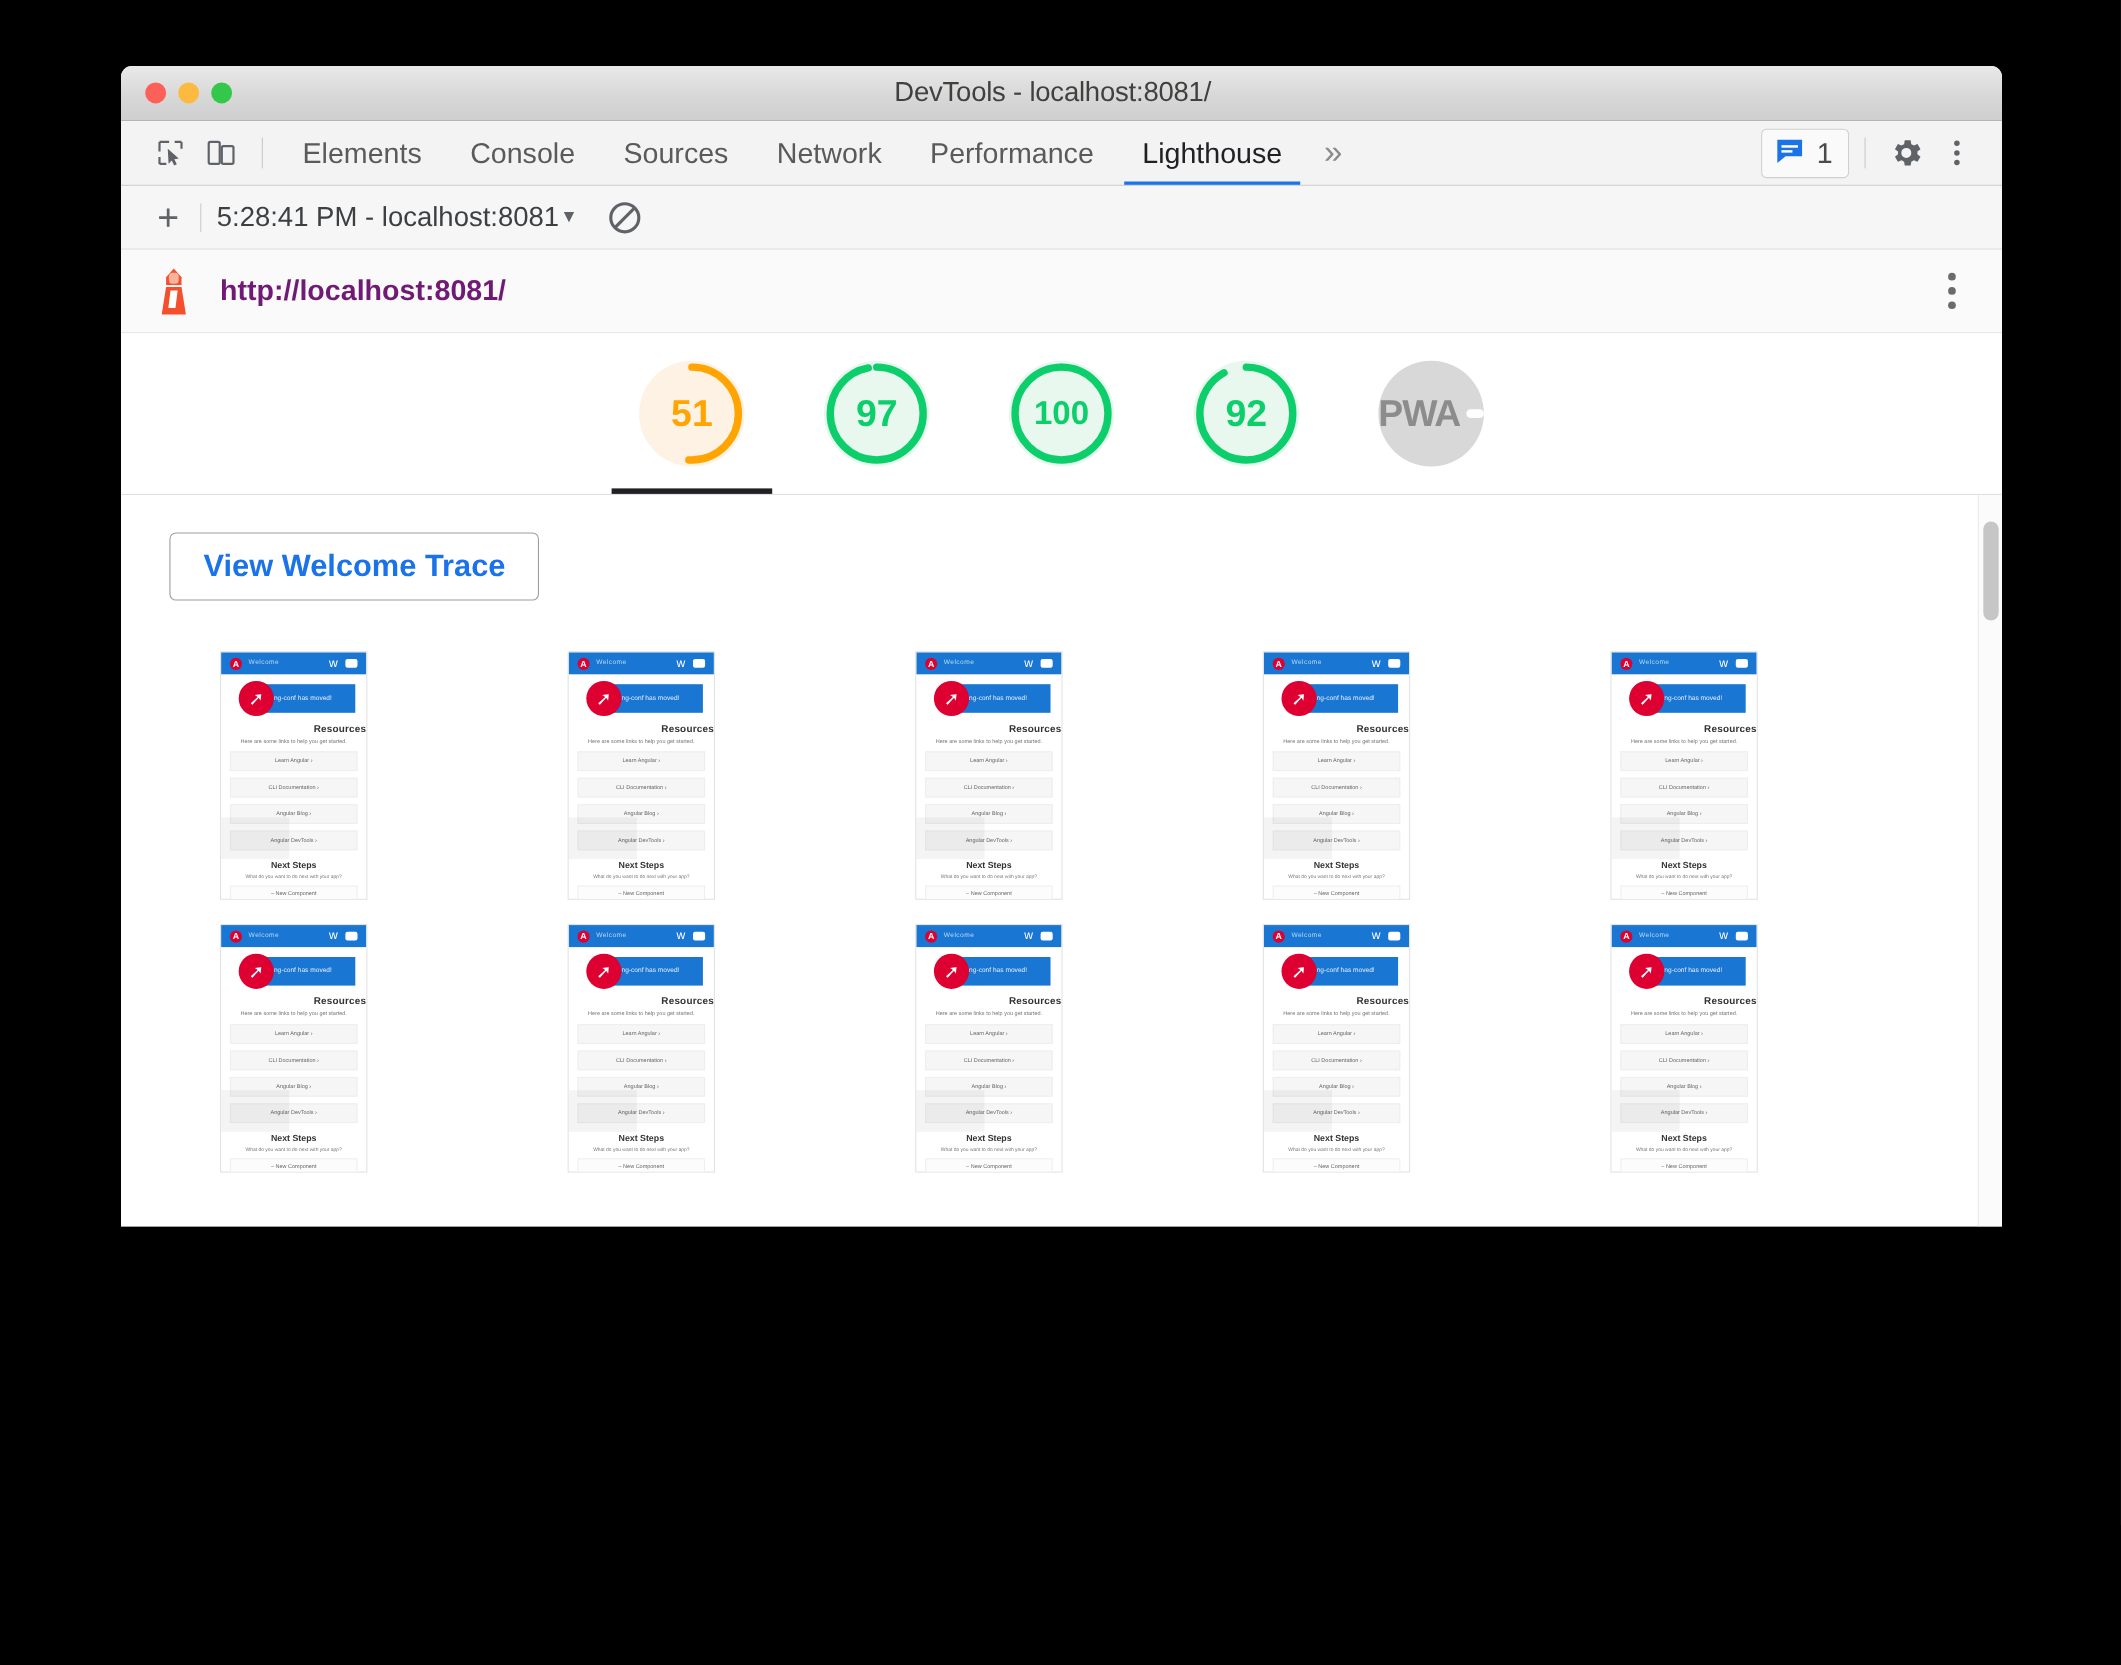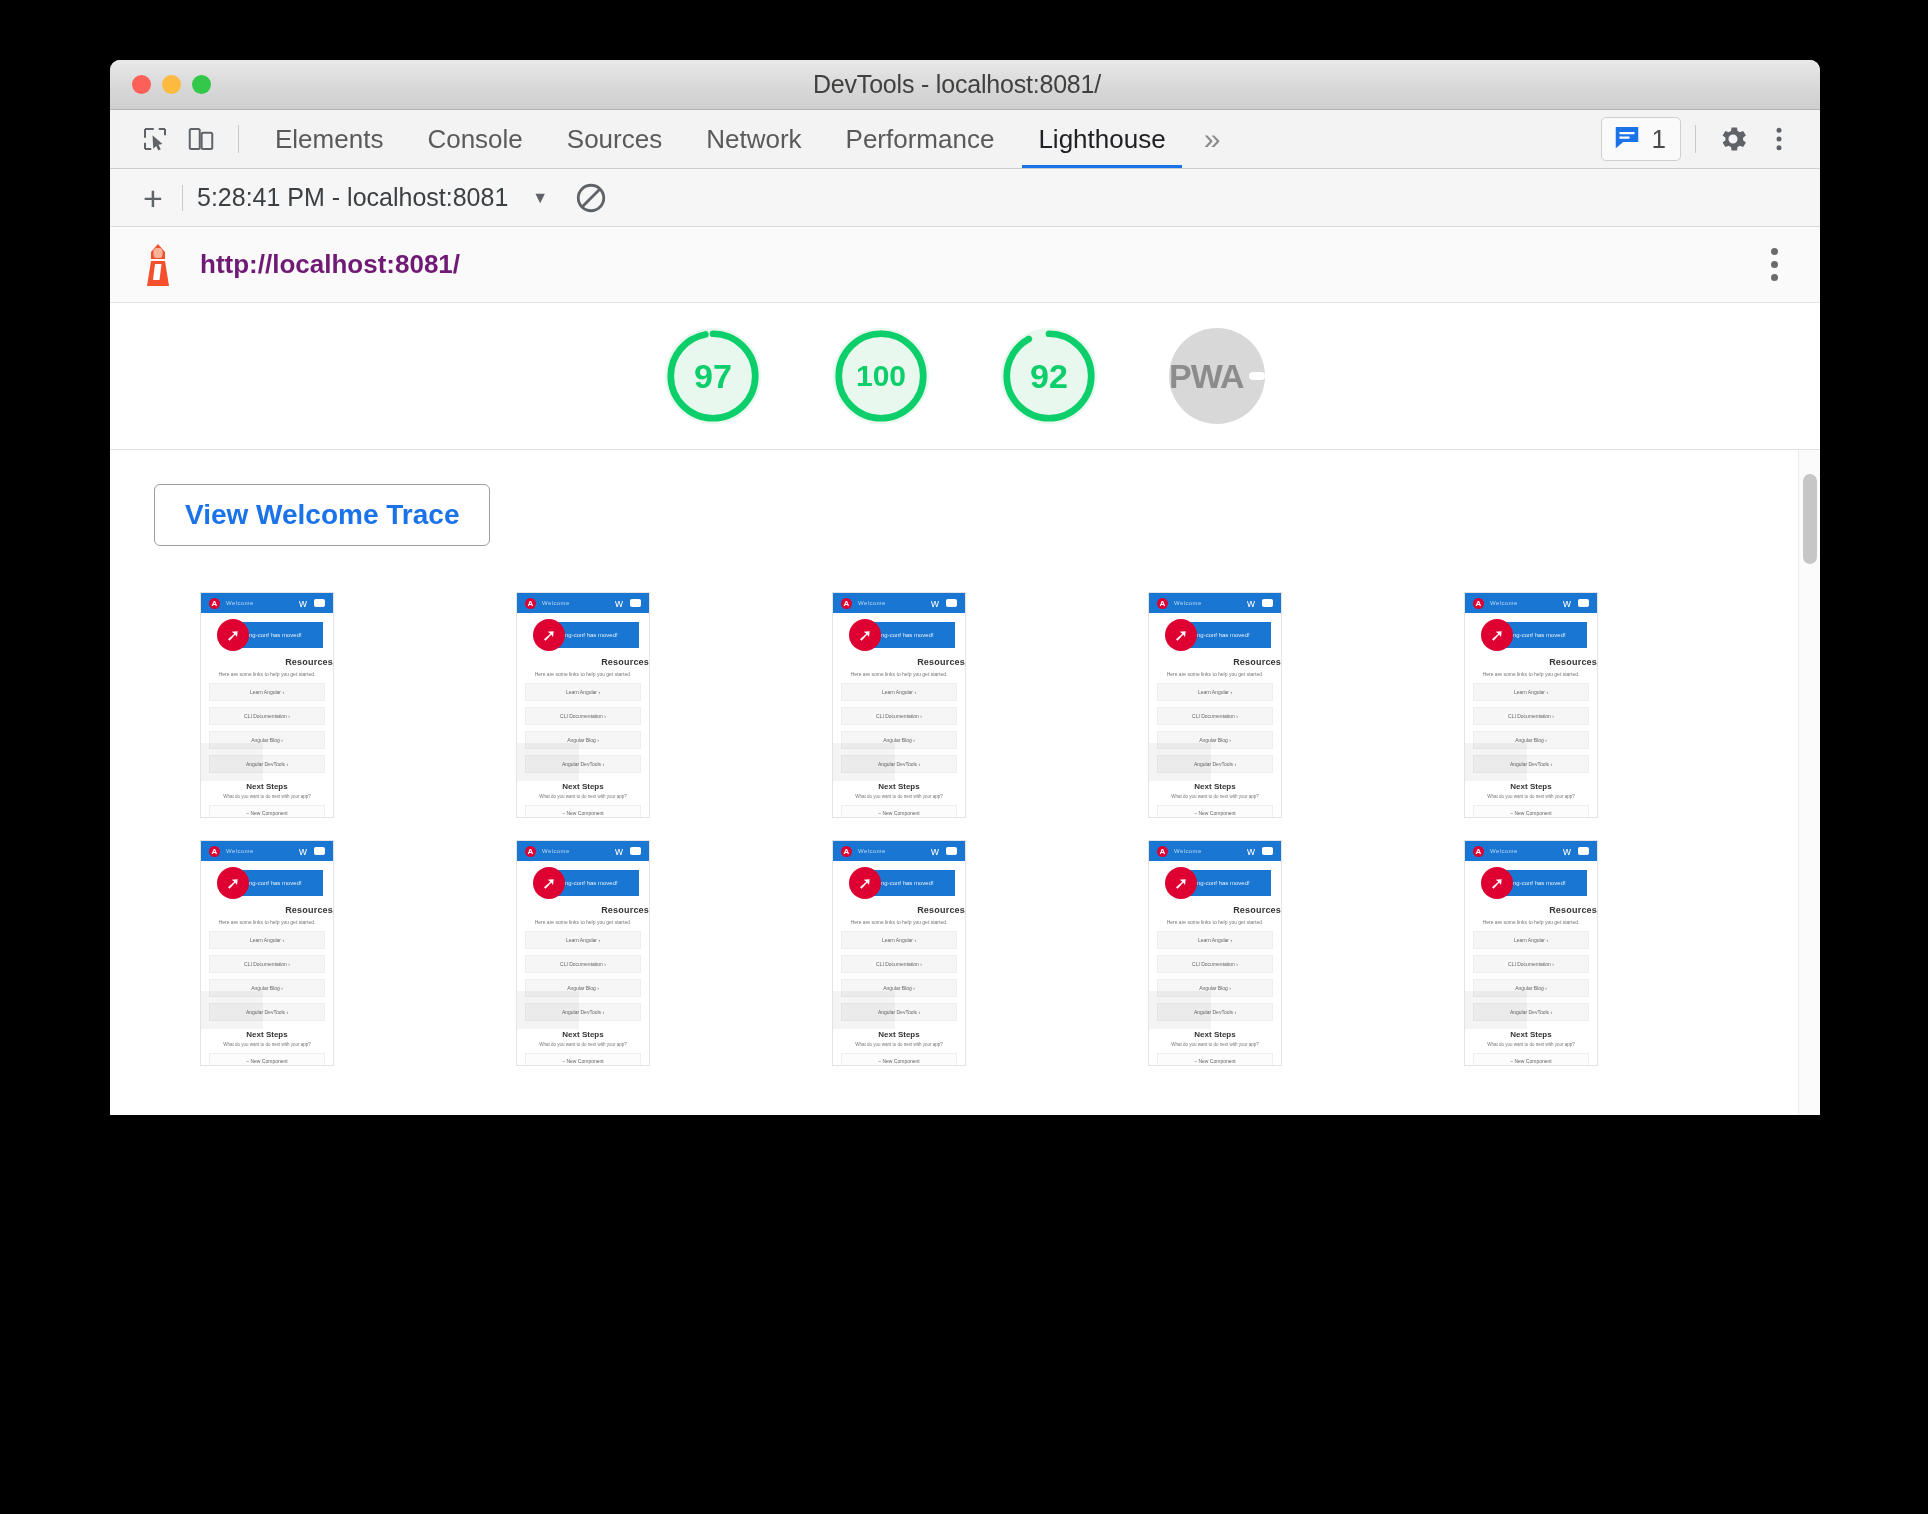--- a/index.html
+++ b/index.html
@@ -96,21 +96,21 @@
     border-bottom: 1px solid #dadada;
     display: flex; align-items: center;
     padding: 0 20px;
   }
   .plus-btn {
     font-size: 34px; color: #5f6368; width: 46px; text-align: center;
     cursor: pointer; line-height: 1;
   }
   .lh-sep { width: 1px; height: 26px; background: #cbcbcb; margin: 0 14px 0 6px; }
   .run-select {
-    display: flex; align-items: center; gap: 24px;
+    display: flex; align-items: center; gap: 1px;
     font-size: 25px; color: #3c4043; cursor: pointer; justify-content: flex-end;
   }
   .caret { font-size: 16px; color: #5f6368; }
   .clear-btn { margin-left: 26px; cursor: pointer; display:flex; align-items:center;}
 
   
   .report-head {
     height: 76px; flex: 0 0 76px;
     background: #fafafa;
     border-bottom: 1px solid #e4e4e4;
@@ -355,20 +355,28 @@
     <span class="report-url">http://localhost:8081/</span>
     <span class="kebab">
       <i></i>
         <i></i>
         <i></i>
     </span>
   </div>
 
   <div class="gauges-wrap">
 
+    <div class="gauge-item active">
+      <div class="gauge" style="background:#fdf2e4;">
+        <svg viewBox="0 0 100 100">
+          <circle cx="50" cy="50" r="44" fill="none" stroke="#ffa400" stroke-width="7" stroke-linecap="round" stroke-dasharray="141 276" stroke-dashoffset="0"></circle>
+        </svg>
+        <span style="color:#ffa400;">51</span>
+      </div>
+    </div>
 
     <div class="gauge-item">
       <div class="gauge" style="background:#e8f8ef;">
         <svg viewBox="0 0 100 100">
           <circle cx="50" cy="50" r="44" fill="none" stroke="#0cce6b" stroke-width="7" stroke-linecap="round" stroke-dasharray="268 276" stroke-dashoffset="0"></circle>
         </svg>
         <span style="color:#0cce6b;">97</span>
       </div>
     </div>
 

